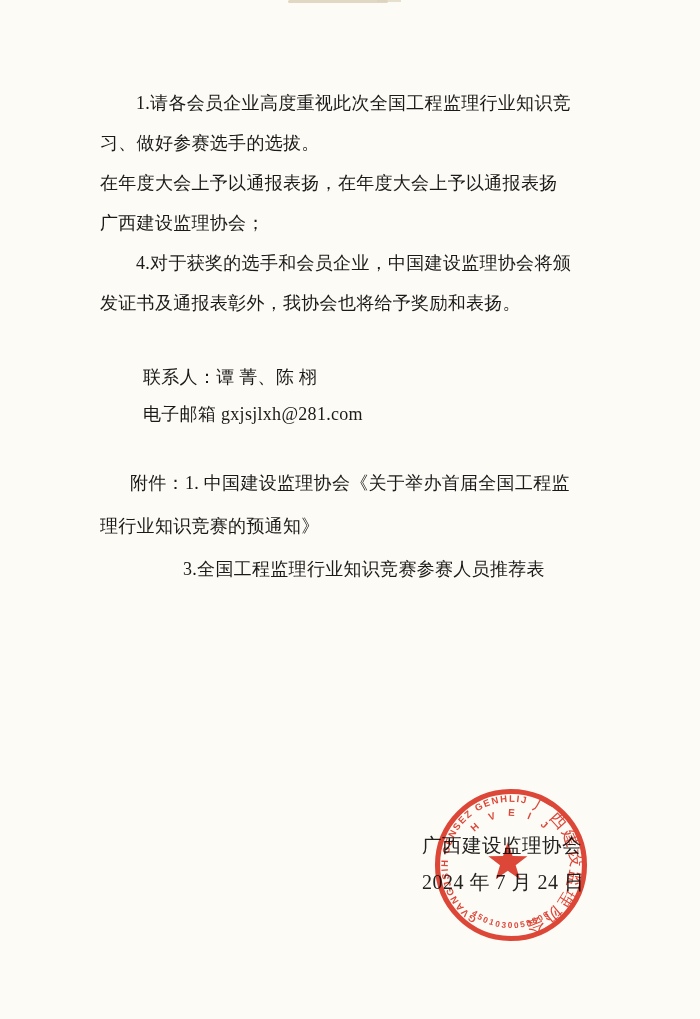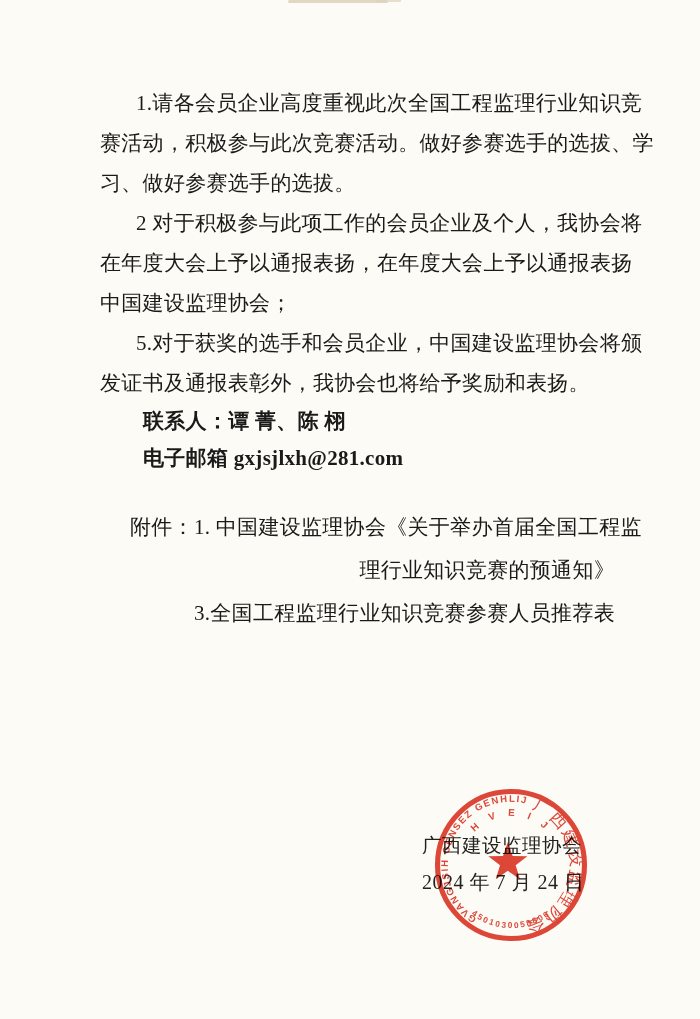--- a/index.html
+++ b/index.html
@@ -10,29 +10,29 @@
     color:#1c1a18;
     position:relative;
     overflow:hidden;
   }
   .page{position:absolute;inset:0;}
   .scan-smudge{position:absolute;top:0;left:288px;width:100px;height:3px;background:#d9cfb6;border-radius:2px;opacity:.8;}
   .scan-smudge2{position:absolute;top:0;left:377px;width:24px;height:2px;background:#ddd3bc;opacity:.7;}
 
   .text-col{
     position:absolute;left:100px;top:83px;width:515px;
-    font-size:21px;letter-spacing:.3px;line-height:40px;
+    font-size:18px;letter-spacing:.3px;line-height:40px;
   }
   .line{white-space:nowrap;height:40px;}
   .indent{padding-left:36px;}
 
-  .contact{line-height:37px;padding-left:43px;font-weight:bold;}
+  .contact{margin-top:36px;line-height:37px;padding-left:43px;}
   .contact .line{height:37px;}
 
-  .attach{margin-top:29px;line-height:43px;text-align:right;}
+  .attach{margin-top:29px;line-height:43px;}
   .attach .line{height:43px;}
   .attach .a1{padding-left:30px;}
   .attach .sub{padding-left:83px;}
 
   .sig{position:absolute;left:422px;top:832px;color:#24221f;}
   .sig-org{font-size:19.5px;letter-spacing:.5px;white-space:nowrap;}
   .sig-date{font-size:20px;letter-spacing:.5px;white-space:nowrap;margin-top:10px;}
 
   .seal{
     position:absolute;left:420px;top:786px;width:182px;height:158px;
@@ -46,32 +46,30 @@
 
 <div class="page">
 
   <div class="scan-smudge"></div>
   <div class="scan-smudge2"></div>
 
   <div class="text-col">
 
     <div>
       <div class="line indent">1.请各会员企业高度重视此次全国工程监理行业知识竞</div>
-      <div class="line">赛活动，积极参与此次竞赛活动。做好参赛选手的选拔、学</div>
       <div class="line">习、做好参赛选手的选拔。</div>
     </div>
 
     <div>
-      <div class="line indent">2 对于积极参与此项工作的会员企业及个人，我协会将</div>
       <div class="line">在年度大会上予以通报表扬，在年度大会上予以通报表扬</div>
-      <div class="line">中国建设监理协会；</div>
+      <div class="line">广西建设监理协会；</div>
     </div>
 
     <div>
-      <div class="line indent">5.对于获奖的选手和会员企业，中国建设监理协会将颁</div>
+      <div class="line indent">4.对于获奖的选手和会员企业，中国建设监理协会将颁</div>
       <div class="line">发证书及通报表彰外，我协会也将给予奖励和表扬。</div>
     </div>
 
     <div class="contact">
       <div class="line">联系人：谭 菁、陈 栩</div>
       <div class="line">电子邮箱 gxjsjlxh@281.com</div>
     </div>
 
     <div class="attach">
       <div class="line a1">附件：1. 中国建设监理协会《关于举办首届全国工程监</div>

